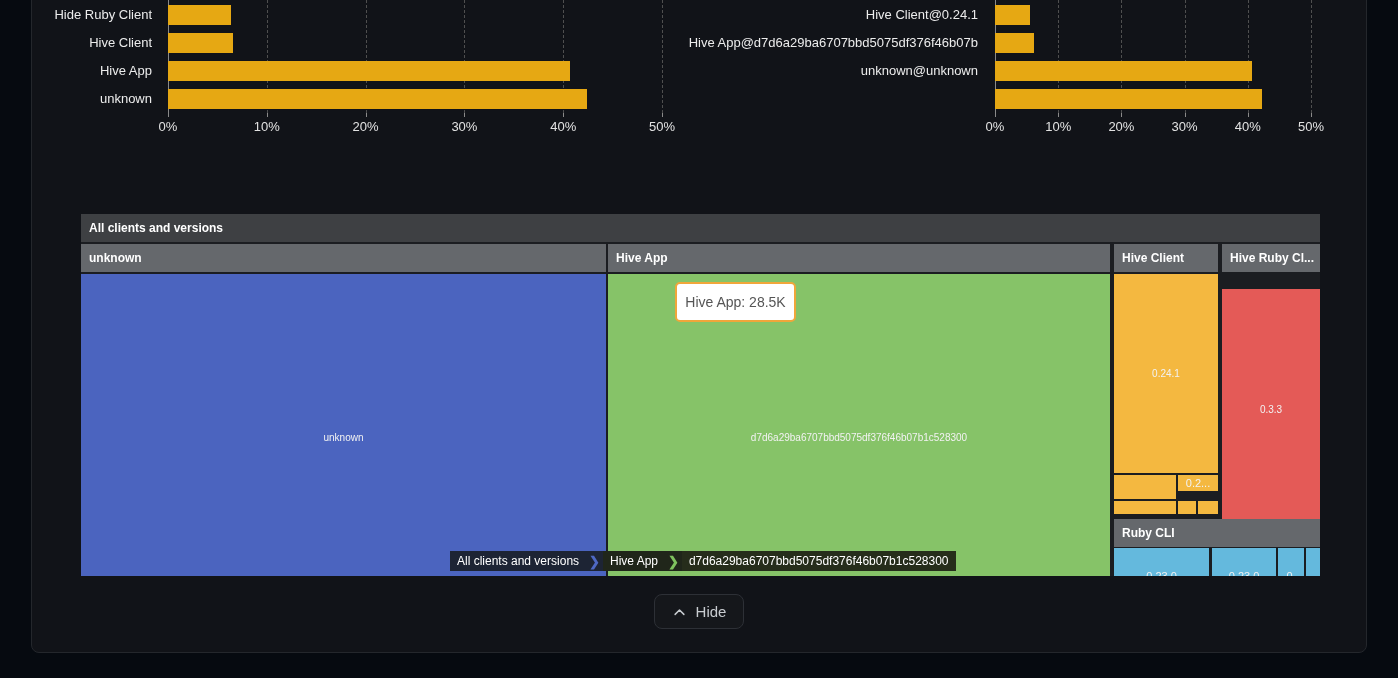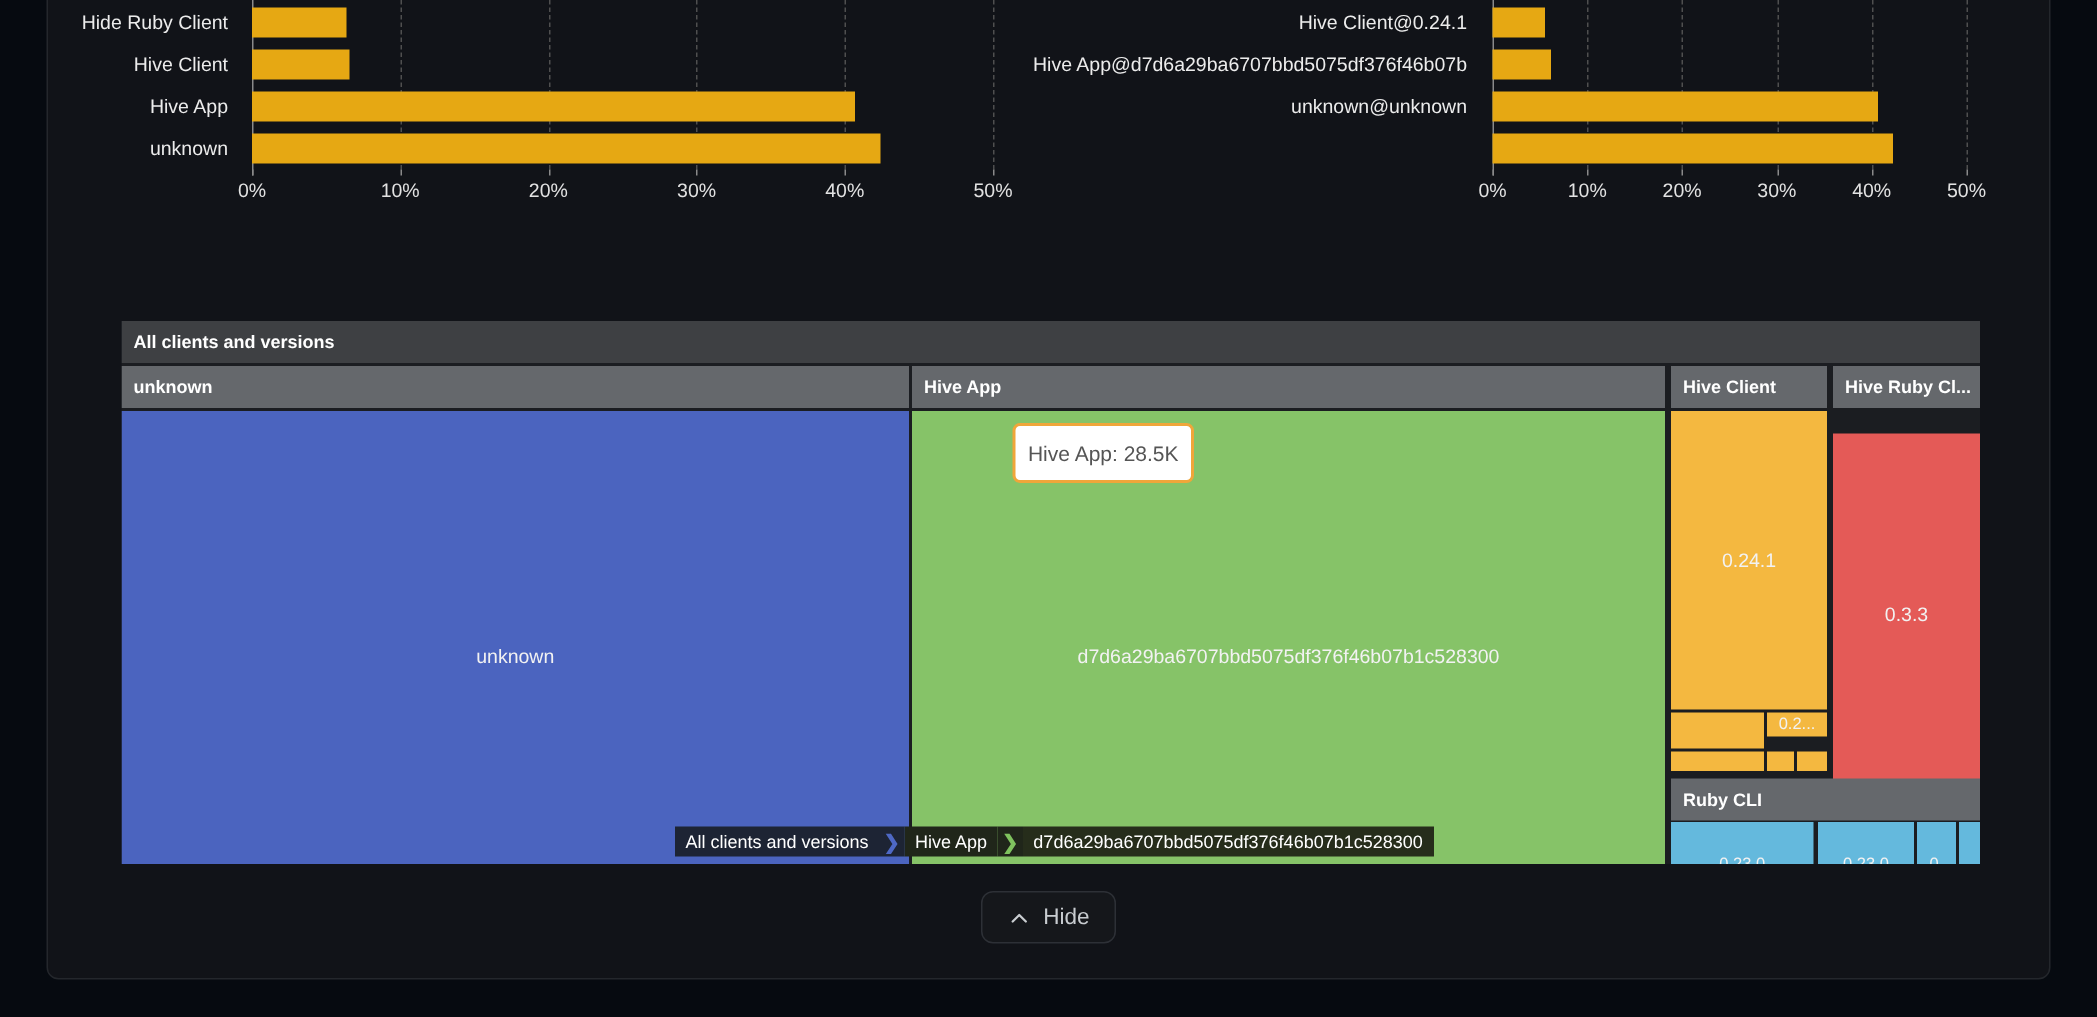--- a/index.html
+++ b/index.html
@@ -24,21 +24,21 @@
                 color:#e2e2e2; font-size:13px; }
 
   
   .treemap { position:absolute; left:81px; top:214px; width:1239px; height:362px;
              background:#1b1d21; overflow:hidden; }
   .tm-titlebar { position:absolute; left:0; top:0; width:1239px; height:28px; background:#3e4043;
                  color:#fff; font-size:12px; font-weight:bold; line-height:28px; padding-left:8px; }
   .tm-header { position:absolute; height:28px; background:#65686c; color:#fff; font-size:12px;
                font-weight:bold; line-height:28px; padding-left:8px; white-space:nowrap; overflow:hidden; }
   .tm-box { position:absolute; display:flex; align-items:center; justify-content:center;
-            color:#f2f2f2; font-size:13px; overflow:hidden; white-space:nowrap; }
+            color:#f2f2f2; font-size:10px; overflow:hidden; white-space:nowrap; }
   .blue  { background:#4b64bf; }
   .green { background:#86c368; }
   .orange{ background:#f4b840; }
   .red   { background:#e45a57; }
   .lblue { background:#64b9dd; }
 
   
   .tooltip { position:absolute; left:675px; top:282px; width:121px; height:40px;
              background:#ffffff; border:2px solid #f0a63a; border-radius:5px;
              display:flex; align-items:center; justify-content:center;

